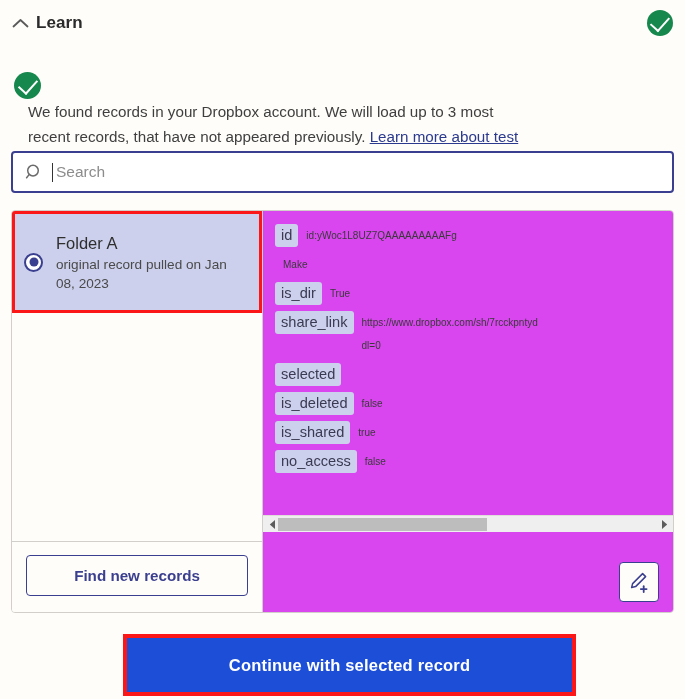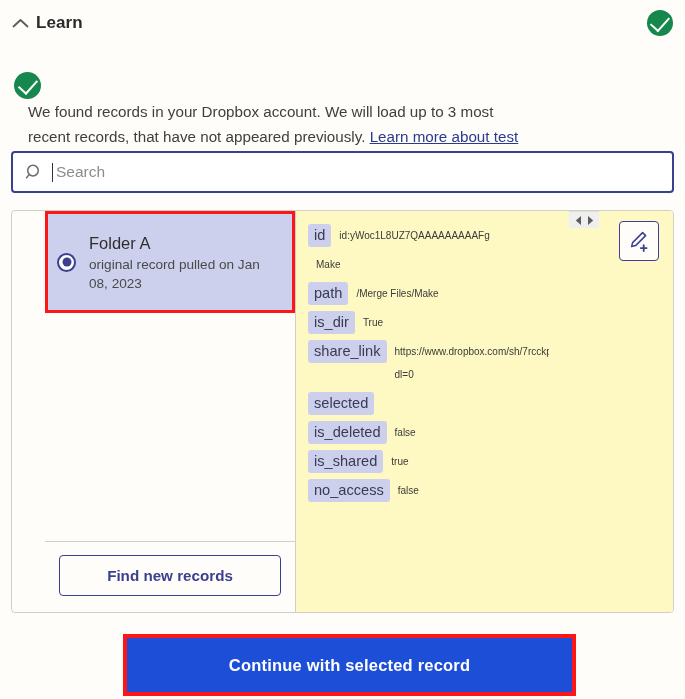--- a/index.html
+++ b/index.html
@@ -122,21 +122,20 @@
   
   .panel {
     position: absolute;
     left: 11px; top: 210px;
     width: 663px; height: 403px;
     border: 1px solid #d2cfca;
     border-radius: 4px;
     background: #fffdf9;
     display: flex;
     overflow: hidden;
-    padding-left: 33px;
   }
 
   .left-col {
     width: 251px;
     flex: 0 0 auto;
     border-right: 1px solid #d2cfca;
     display: flex;
     flex-direction: column;
     background: #fffdf9;
   }
@@ -202,23 +201,23 @@
     font-size: 15.2px;
     font-weight: bold;
     font-family: "Liberation Sans", sans-serif;
     cursor: pointer;
   }
 
   
   .right-col {
     flex: 1 1 auto;
     display: flex;
-    flex-direction: row;
+    flex-direction: column;
     min-width: 0;
-    background: #fef9c3;
+    background: #d946ef;
     gap: 20px;
   }
   .fields {
     flex: 1 1 auto;
     padding: 13px 0 6px 12px;
     overflow: hidden;
     min-height: 0;
   }
   .field-row {
     display: flex;
@@ -372,24 +371,20 @@
     </div>
 
     <div class="right-col">
       <div class="fields" id="fields-container">
           <div class="field-row">
             <span class="field-key">id</span>
             <span class="field-val">id:yWoc1L8UZ7QAAAAAAAAAFg</span>
           </div>
           <div class="field-row">
             <span class="field-val">Make</span>
-          </div>
-          <div class="field-row">
-            <span class="field-key">path</span>
-            <span class="field-val">/Merge Files/Make</span>
           </div>
           <div class="field-row">
             <span class="field-key">is_dir</span>
             <span class="field-val">True</span>
           </div>
           <div class="field-row">
             <span class="field-key">share_link</span>
             <span class="field-val wrapped">https://www.dropbox.com/sh/7rcckpntyd
 dl=0</span>
           </div>

